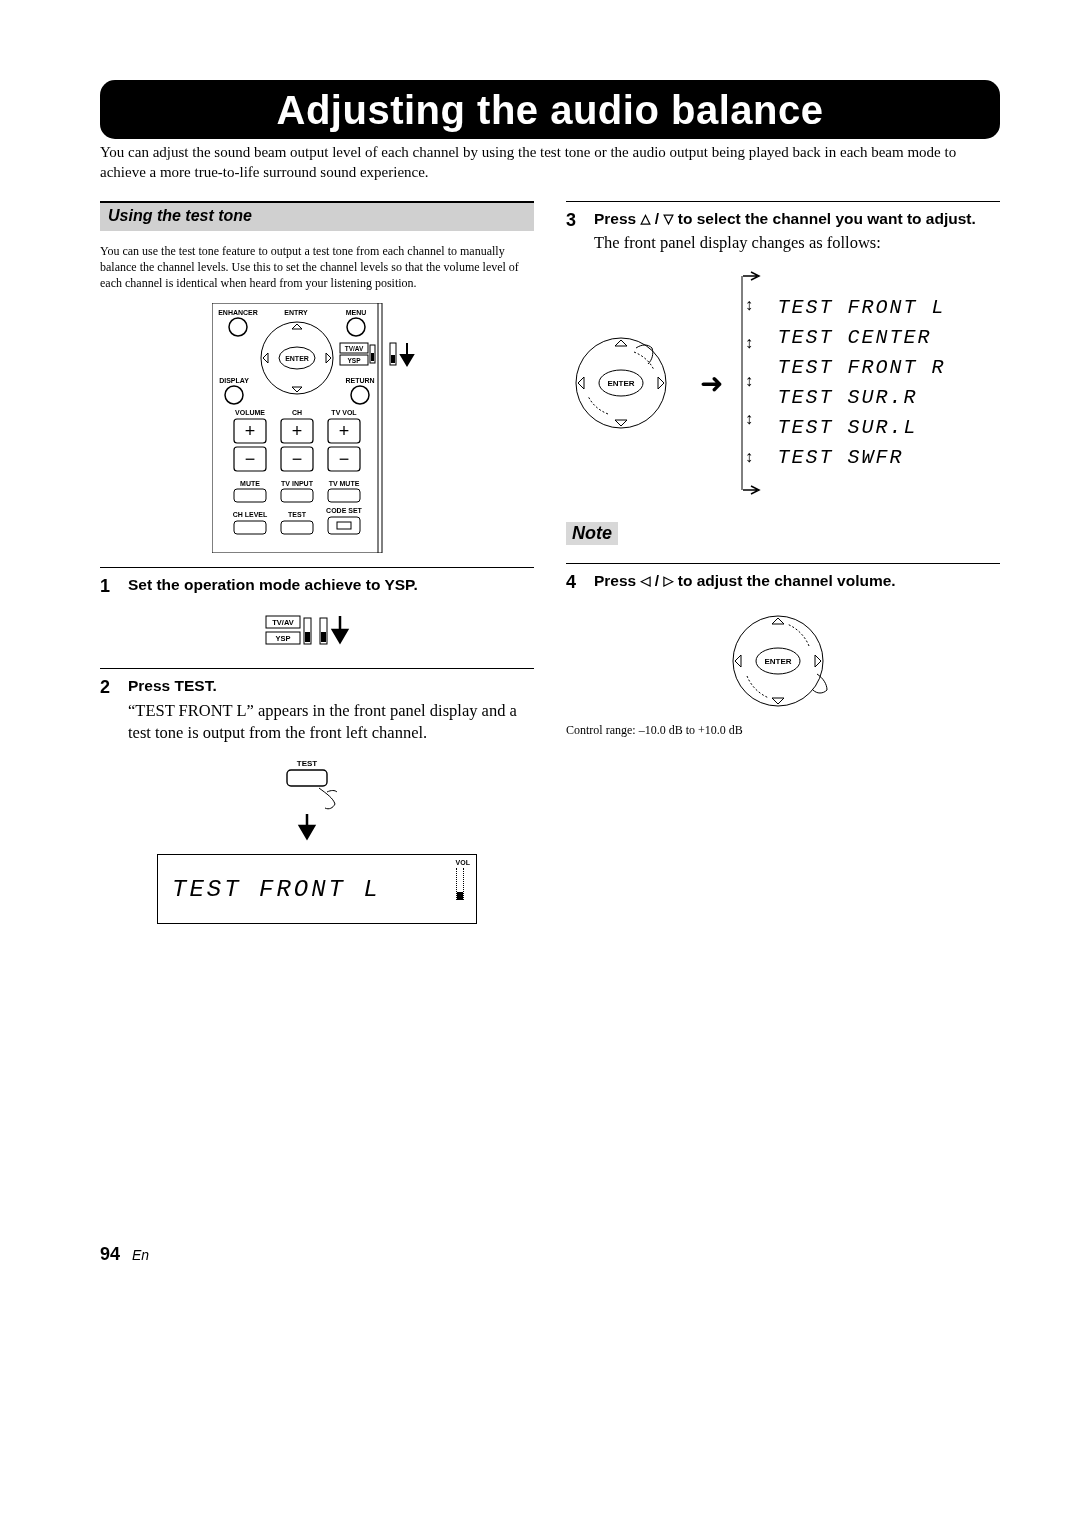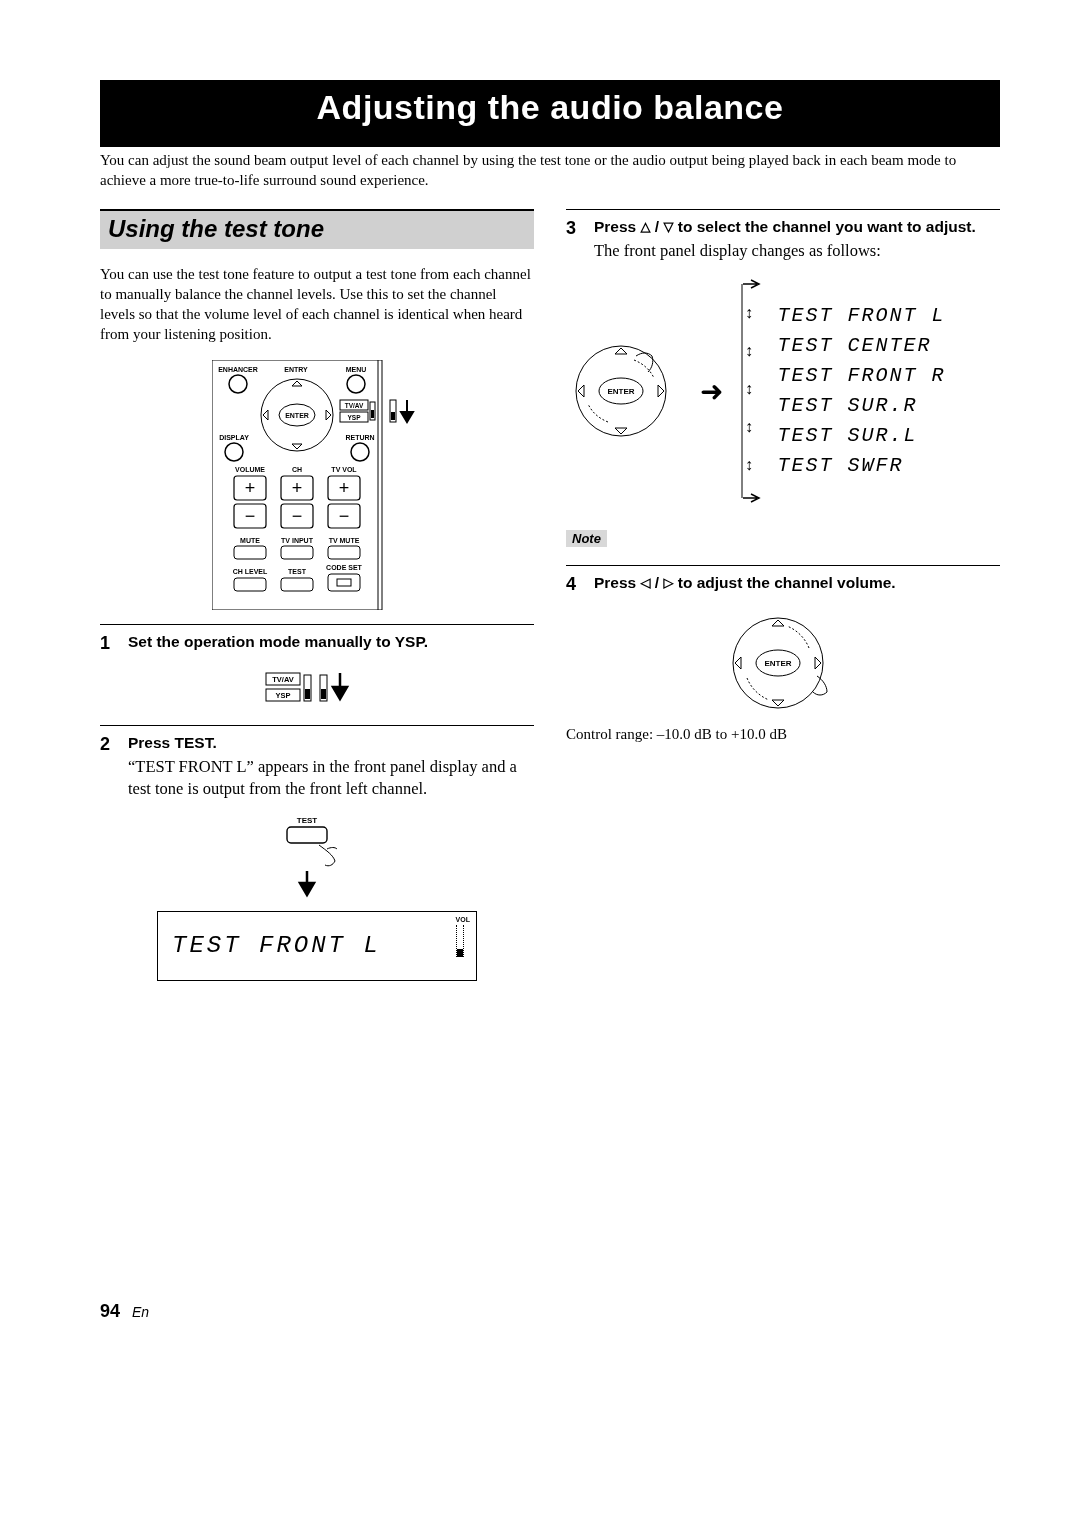--- a/index.html
+++ b/index.html
@@ -14,49 +14,50 @@
     padding: 80px 80px 40px 100px;
     box-sizing: border-box;
     width: 1080px;
   }
   .banner {
     background: #000;
     color: #fff;
     text-align: center;
     font-family: Arial, sans-serif;
     font-weight: bold;
-    font-size: 34px;
-    padding: 8px 0 20px;
+    font-size: 40px;
+    padding: 8px 0 6px;
     letter-spacing: 0.5px;
+    border-radius: 15px;
   }
   .intro {
     font-size: 15px;
     line-height: 1.35;
     margin: 3px 0 18px;
   }
   .columns {
     display: flex;
     gap: 32px;
   }
   .col {
     flex: 1;
     min-width: 0;
   }
   .section-head {
     background: #d0d0d0;
     font-family: Arial, sans-serif;
     font-style: italic;
     font-weight: bold;
-    font-size: 24px;
+    font-size: 16px;
     padding: 4px 8px 6px;
     border-top: 2px solid #000;
     margin-bottom: 10px;
   }
   .body {
-    font-size: 15px;
+    font-size: 12px;
     line-height: 1.35;
   }
   .step-sep {
     border: none;
     border-top: 1px solid #000;
     margin: 14px 0 6px;
   }
   .step {
     display: flex;
     gap: 10px;
@@ -118,21 +119,21 @@
     position: relative;
   }
   .panel-vol .bars::after{
     content:"";position:absolute;bottom:0;left:0;right:0;height:8px;background:#000;
   }
   .note-label {
     background: #d8d8d8;
     font-family: Arial, sans-serif;
     font-style: italic;
     font-weight: bold;
-    font-size: 13px;
+    font-size: 18px;
     padding: 1px 6px;
     display: inline-block;
     margin: 16px 0 4px;
   }
   .seg {
     font-family: "Courier New", monospace;
     font-style: italic;
     font-size: 20px;
     letter-spacing: 2px;
     line-height: 1.5;
@@ -232,21 +233,21 @@
           <rect x="178" y="40" width="6" height="22" fill="#fff" stroke="#000"></rect>
           <rect x="179" y="52" width="4" height="8" fill="#000"></rect>
           <path d="M195 40 L195 60 M189 52 L195 62 L201 52 Z" stroke="#000" fill="#000" stroke-width="2"></path>
         </svg>
       </div>
 
       <hr class="step-sep">
       <div class="step">
         <div class="step-num">1</div>
         <div class="step-body">
-          <span class="step-title">Set the operation mode manually to YSP.</span>
+          <span class="step-title">Set the operation mode achieve to YSP.</span>
         </div>
       </div>
       <div class="diagram-wrap">
         <svg width="110" height="44">
           <rect x="4" y="6" width="34" height="12" fill="#fff" stroke="#000"></rect>
           <text x="21" y="15" font-size="7.5" font-family="Arial" font-weight="bold" text-anchor="middle">TV/AV</text>
           <rect x="4" y="22" width="34" height="12" fill="#fff" stroke="#000"></rect>
           <text x="21" y="31" font-size="7.5" font-family="Arial" font-weight="bold" text-anchor="middle">YSP</text>
           <rect x="42" y="8" width="7" height="26" fill="#fff" stroke="#000"></rect>
           <rect x="43" y="22" width="5" height="10" fill="#000"></rect>

